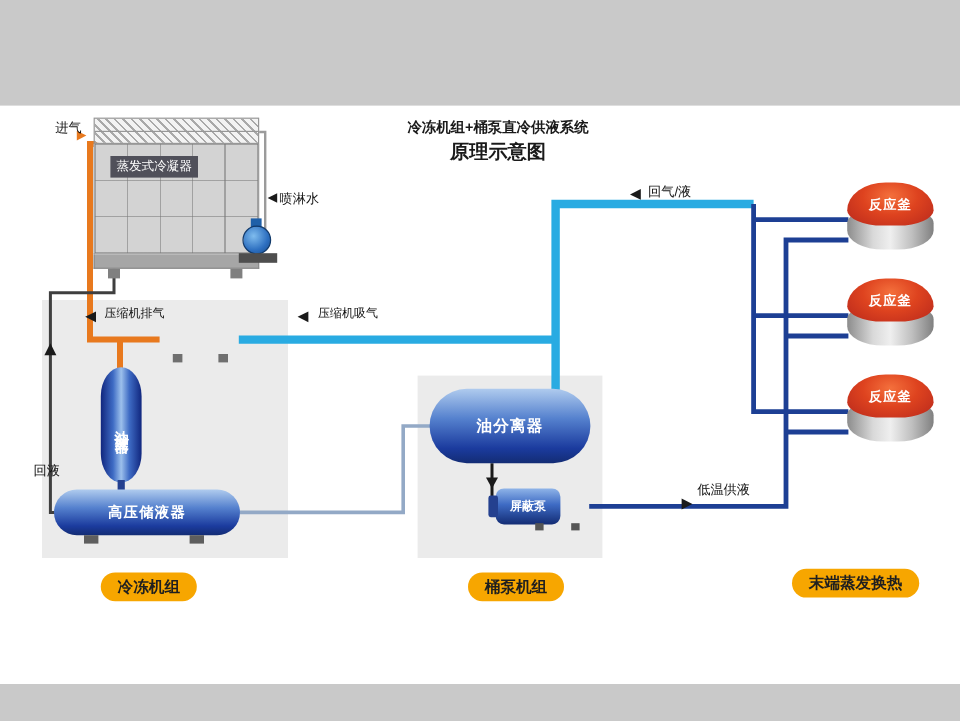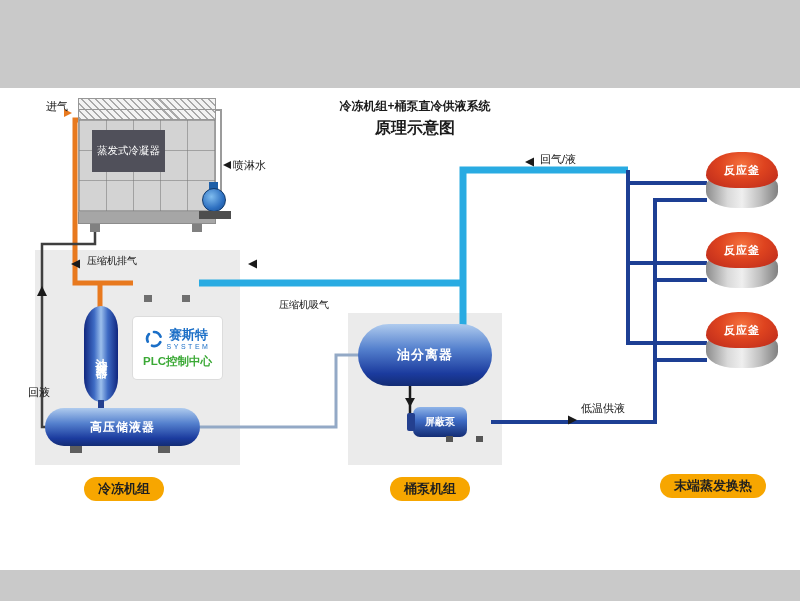--- a/index.html
+++ b/index.html
@@ -24,21 +24,21 @@
       background:repeating-linear-gradient(45deg,#a9a9a9 0 1.5px,#f3f3f3 1.5px 5px);}
   .cond-hatch::after{content:"";position:absolute;left:0;right:0;top:50%;height:1px;background:#979797;}
   .cond-body{position:relative;height:92px;border:1px solid #9d9d9d;border-top:none;box-sizing:border-box;
       background:
         repeating-linear-gradient(90deg,rgba(120,120,120,.55) 0 1px,transparent 1px 27px),
         repeating-linear-gradient(0deg,rgba(120,120,120,.55) 0 1px,transparent 1px 30px),
         #d3d3d3;}
   .cond-base{height:12px;background:#a6a6a6;border:1px solid #8c8c8c;border-top:none;box-sizing:border-box;}
   .cond-leg{width:10px;height:8px;background:#808080;}
   .cond-label{left:92px;top:130px;background:#50505a;color:#fff;font-size:10.5px;
-      padding:14px 5px;white-space:nowrap;}
+      padding:2px 5px;white-space:nowrap;}
 
   
   .spray-outlet{left:209px;top:182px;width:9px;height:9px;background:#1e5fa8;}
   .spray-volute{left:202px;top:188px;width:24px;height:24px;border-radius:50%;border:1px solid #123a6b;
       background:radial-gradient(circle at 38% 35%,#7fbcee,#2d6fc0 60%,#174c8c);box-sizing:border-box;}
   .spray-base{left:199px;top:211px;width:32px;height:8px;background:#4e4e4e;}
 
   
   .vessel{display:flex;align-items:center;justify-content:center;color:#fff;font-weight:bold;}
   .blue-grad-h{background:linear-gradient(180deg,#afcbee 0%,#5581ce 40%,#1b3b9e 80%,#132c74 100%);}
@@ -158,36 +158,20 @@
   <div class="abs spray-base"></div>
 
   <div class="abs comp-foot" style="left:144px;top:295px;"></div>
   <div class="abs comp-foot" style="left:182px;top:295px;"></div>
 
   <div class="abs vessel oil-sep">
     <span>油分离器</span>
   </div>
   <div class="abs sep-stub"></div>
 
-  <div class="abs plc-box">
-    <div class="logo-row">
-      <svg width="18" height="18" viewBox="0 0 20 20">
-        <g fill="none" stroke="#1b6fc7" stroke-width="3" stroke-linecap="round">
-          <path d="M10 2.2 A7.8 7.8 0 0 1 17.3 7.4"></path>
-          <path d="M17 13.5 A7.8 7.8 0 0 1 7.8 17.5"></path>
-          <path d="M3 12.8 A7.8 7.8 0 0 1 4.3 4.6"></path>
-        </g>
-      </svg>
-      <div class="logo-text">
-        <div class="brand-cn">赛斯特</div>
-        <div class="brand-en">SYSTEM</div>
-      </div>
-    </div>
-    <div class="plc-label">PLC控制中心</div>
-  </div>
 
   <div class="abs vessel receiver blue-grad-h">
     <span>高压储液器</span>
   </div>
   <div class="abs recv-foot" style="left:70px;top:446px;"></div>
   <div class="abs recv-foot" style="left:158px;top:446px;"></div>
 
   <div class="abs vessel barrel blue-grad-h">
     <span>油分离器</span>
   </div>
@@ -213,21 +197,21 @@
   <div class="abs kettle" style="top:312px;">
     <div class="dome">
       <span>反应釜</span>
     </div>
     <div class="kbody"></div>
   </div>
 
   <div class="abs lbl" style="left:46px;top:99px;">进气</div>
   <div class="abs lbl" style="left:233px;top:158px;">喷淋水</div>
   <div class="abs lbl-sm" style="left:87px;top:254px;">压缩机排气</div>
-  <div class="abs lbl-sm" style="left:279px;top:254px;margin-top:44px;">压缩机吸气</div>
+  <div class="abs lbl-sm" style="left:265px;top:254px;">压缩机吸气</div>
   <div class="abs lbl" style="left:28px;top:385px;">回液</div>
   <div class="abs lbl" style="left:540px;top:152px;">回气/液</div>
   <div class="abs lbl" style="left:581px;top:401px;">低温供液</div>
 
   <div class="abs badge" style="left:84px;top:477px;">冷冻机组</div>
   <div class="abs badge" style="left:390px;top:477px;">桶泵机组</div>
   <div class="abs badge" style="left:660px;top:474px;">末端蒸发换热</div>
 </div>
 
 </body></html>

